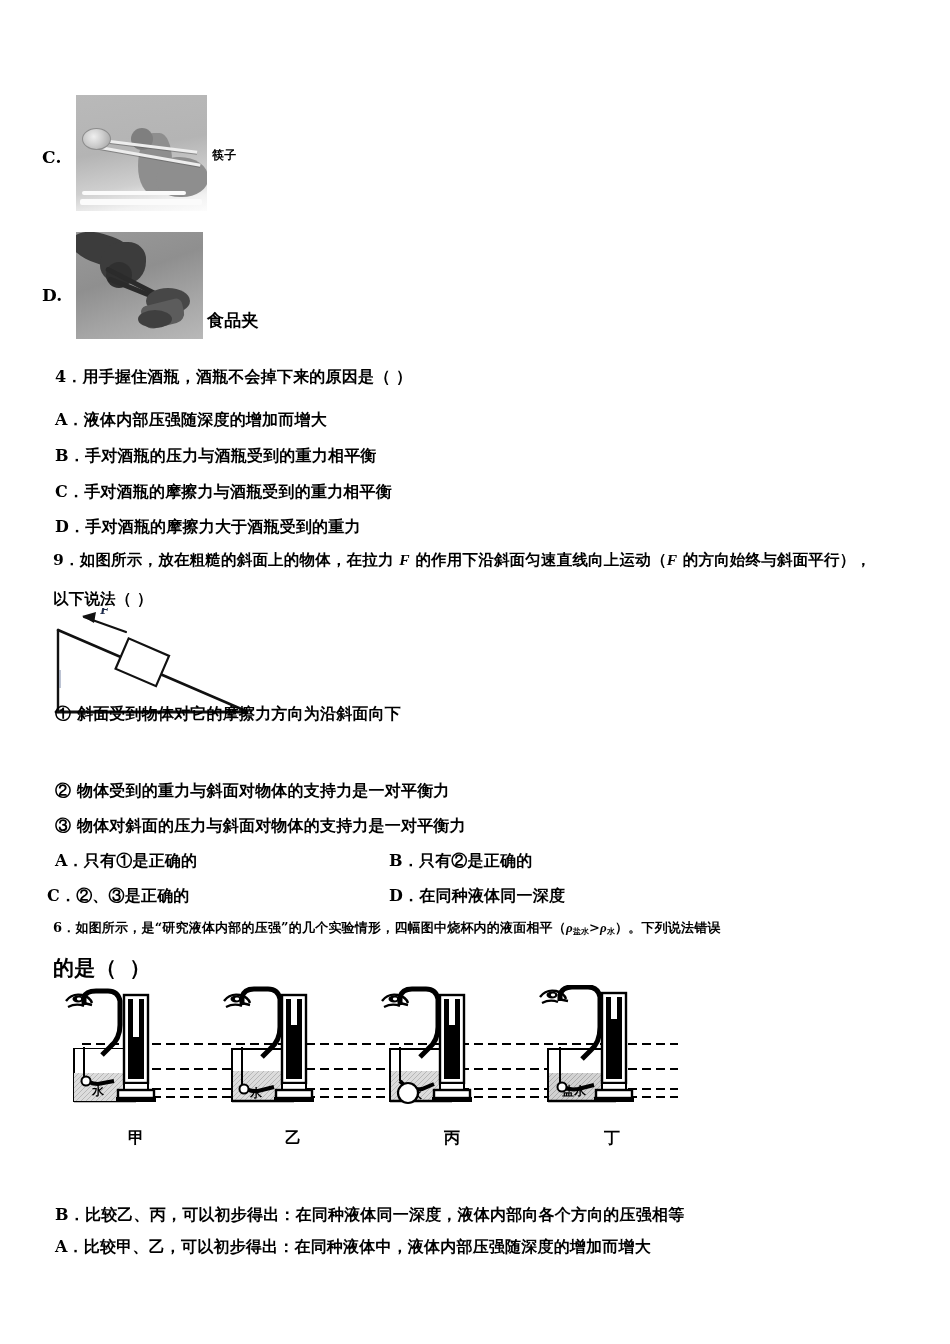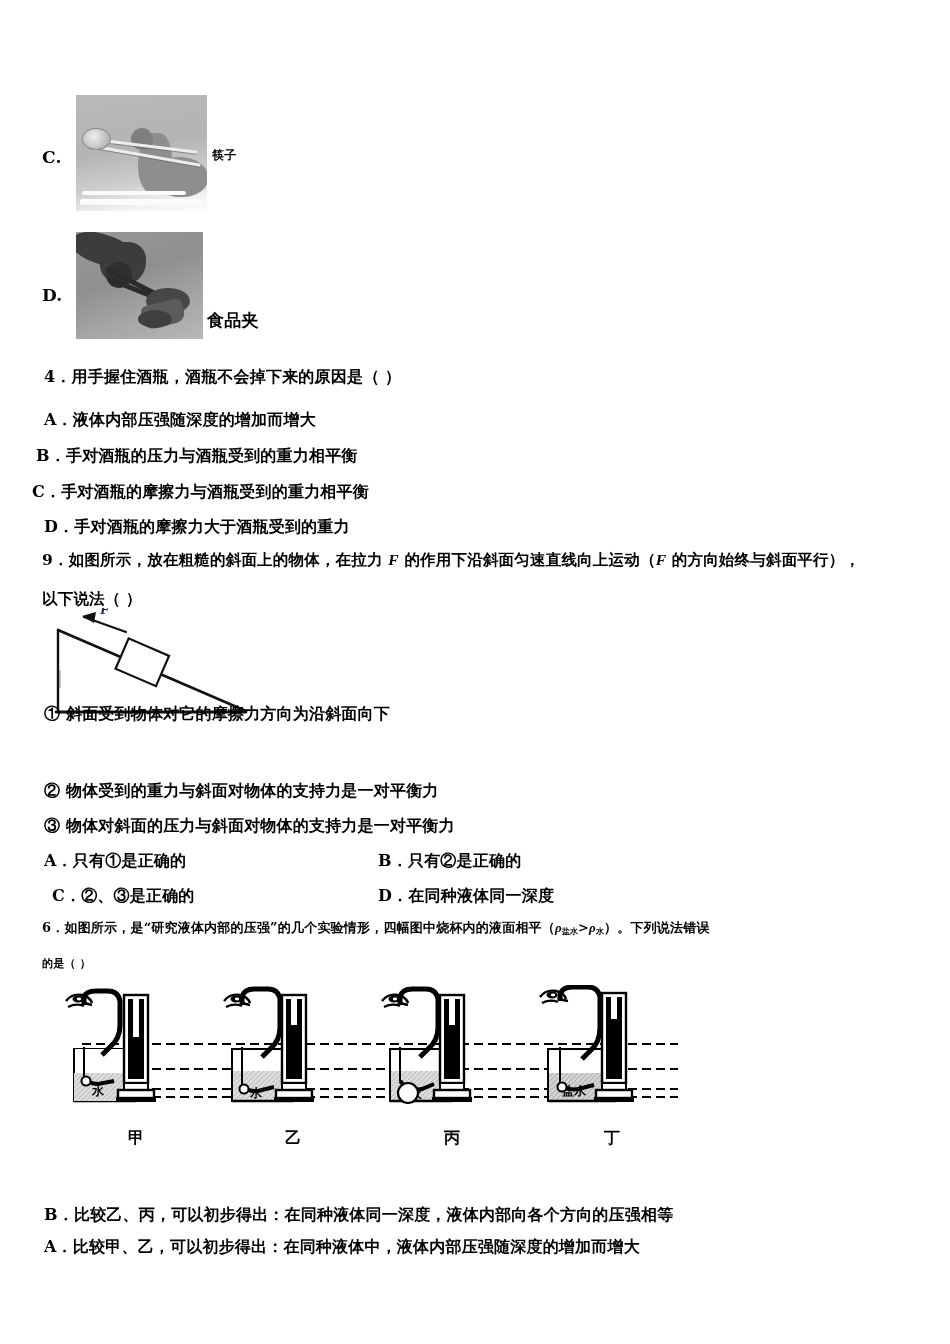--- a/index.html
+++ b/index.html
@@ -29,20 +29,21 @@
     position: absolute;
     font-size: 16.5px;
     line-height: 1.2;
     white-space: nowrap;
     font-weight: 700;
     letter-spacing: 0.2px;
   }
   .qline {
     font-size: 16px;
     font-weight: 700;
+    margin-left: 11px;
   }
   .opt-letter {
     font-family: "DejaVu Serif", "Liberation Serif", serif;
     font-weight: 700;
     font-style: normal;
   }
   .italic-var {
     font-style: italic;
     font-family: "Liberation Serif", serif;
   }
@@ -177,24 +178,24 @@
 
     <div class="line" style="left:207px; top:286px; font-size:17px;margin-top:24px;">食品夹</div>
   </div>
 
   <div>
     <div class="line qline" style="left:44px; top:367px;">4．用手握住酒瓶，酒瓶不会掉下来的原因是（  ）</div>
 
     <div class="line qline" style="left:44px; top:410px;">
       <span class="opt-letter">A．</span><span>液体内部压强随深度的增加而增大</span>
     </div>
-    <div class="line qline" style="left:36px; top:446px;text-align:right;">
+    <div class="line qline" style="left:44px; top:446px;text-align:right;">
       <span class="opt-letter">B．</span><span>手对酒瓶的压力与酒瓶受到的重力相平衡</span>
     </div>
-    <div class="line qline" style="left:32px; top:482px;text-align:center;">
+    <div class="line qline" style="left:44px; top:482px;text-align:center;">
       <span class="opt-letter">C．</span><span>手对酒瓶的摩擦力与酒瓶受到的重力相平衡</span>
     </div>
     <div class="line qline" style="left:44px; top:517px;">
       <span class="opt-letter">D．</span><span>手对酒瓶的摩擦力大于酒瓶受到的重力</span>
     </div>
   </div>
 
   <div>
     <div class="line qline" style="left:42px; top:551px; font-size:15.5px;">
       <span>9．如图所示，放在粗糙的斜面上的物体，在拉力 </span><span class="italic-var">F</span><span> 的作用下沿斜面匀速直线向上运动（</span><span class="italic-var">F</span><span> 的方向始终与斜面平行），</span>
@@ -221,33 +222,33 @@
     <div class="line qline" style="left:44px; top:704px;">① 斜面受到物体对它的摩擦力方向为沿斜面向下</div>
     <div class="line qline" style="left:44px; top:781px;">② 物体受到的重力与斜面对物体的支持力是一对平衡力</div>
     <div class="line qline" style="left:44px; top:816px;">③ 物体对斜面的压力与斜面对物体的支持力是一对平衡力</div>
 
     <div class="line qline" style="left:44px; top:851px;text-align:center;">
       <span class="opt-letter">A．</span><span>只有①是正确的</span>
     </div>
     <div class="line qline" style="left:378px; top:851px;">
       <span class="opt-letter">B．</span><span>只有②是正确的</span>
     </div>
-    <div class="line qline" style="left:52px; top:886px;">
+    <div class="line qline" style="left:36px; top:886px;">
       <span class="opt-letter">C．</span><span>②、③是正确的</span>
     </div>
     <div class="line qline" style="left:378px; top:886px;">
       <span class="opt-letter">D．</span><span>在同种液体同一深度</span>
     </div>
   </div>
 
   <div>
     <div class="line qline" style="left:42px; top:920px; font-size:13px;">
       <span>6．如图所示，是“研究液体内部的压强”的几个实验情形，四幅图中烧杯内的液面相平（</span><span class="italic-var">ρ</span><sub class="dense">盐水</sub><span>&gt;</span><span class="italic-var">ρ</span><sub class="dense">水</sub><span>）。下列说法错误</span>
     </div>
-    <div class="line qline" style="left:42px; top:957px; font-size:11px;">的是（    ）</div>
+    <div class="line qline" style="left:42px; top:957px; font-size:21px;font-family:Liberation Mono, monospace;">的是（    ）</div>
 
     <svg class="fig-pressure" style="left:62px; top:985px;" width="620" height="150" viewBox="0 0 620 150">
       <defs>
         <pattern id="liqhatch" width="5" height="5" patternUnits="userSpaceOnUse">
           <rect width="5" height="5" fill="#dcdcdc"></rect>
           <path d="M0,5 l5,-5" stroke="#a8a8a8" stroke-width="0.7"></path>
         </pattern>
         <pattern id="liqhatch2" width="5" height="5" patternUnits="userSpaceOnUse">
           <rect width="5" height="5" fill="#d2d2d2"></rect>
           <path d="M0,5 l5,-5" stroke="#9c9c9c" stroke-width="0.7"></path>

